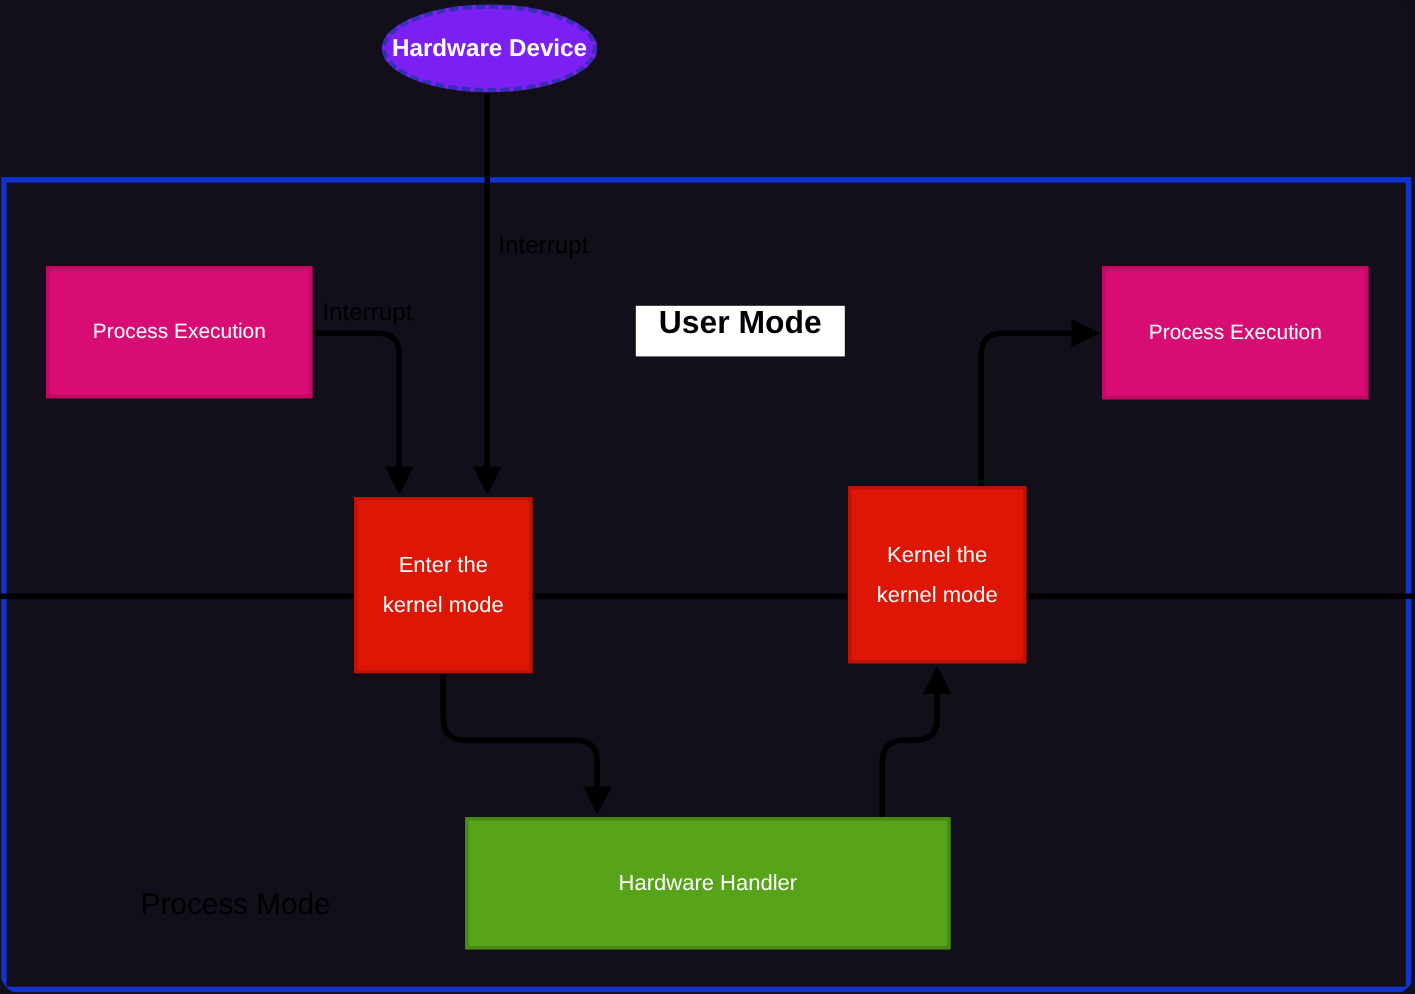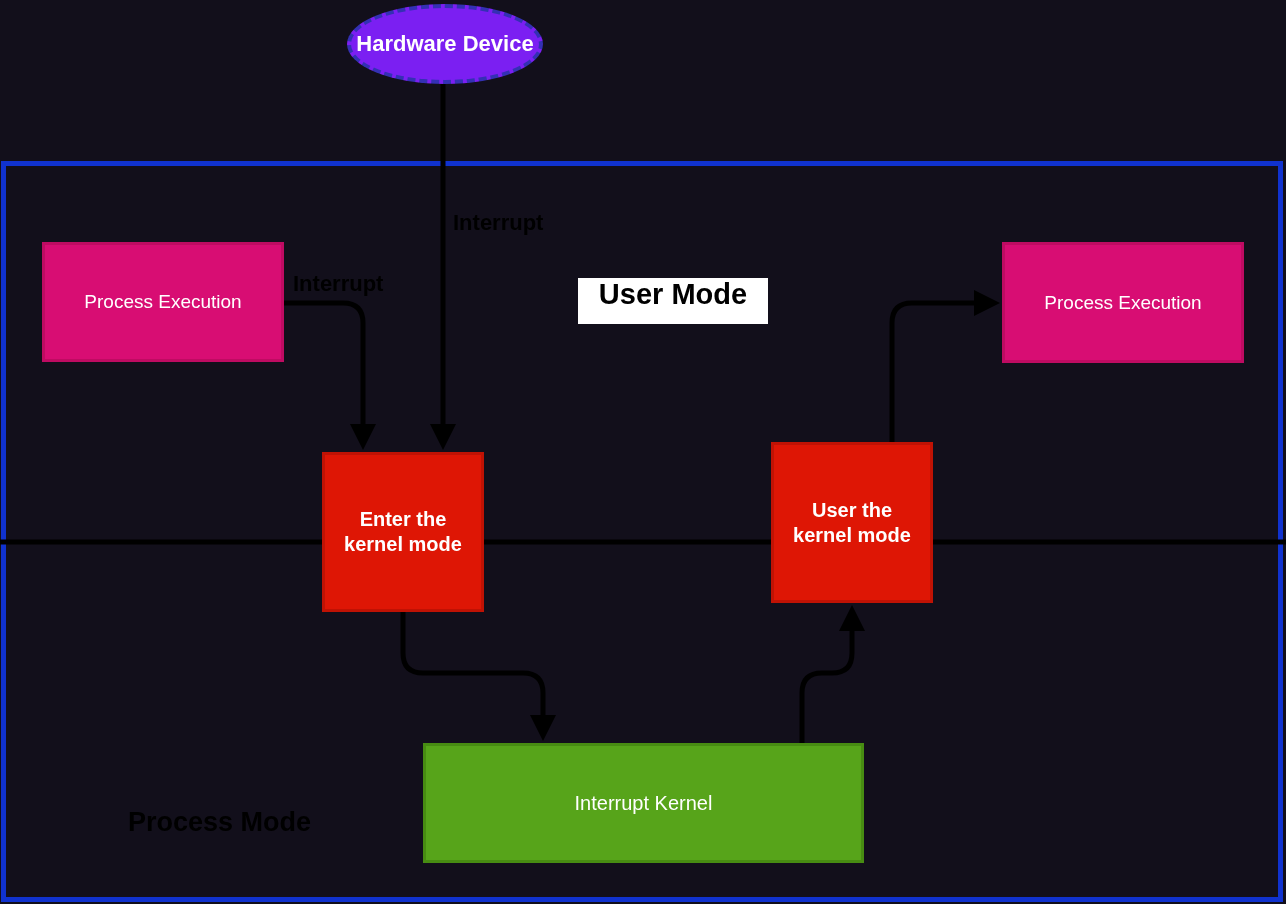--- a/index.html
+++ b/index.html
@@ -7,20 +7,21 @@
     padding: 0;
     background: #120f1b;
   }
   .canvas {
     position: relative;
     width: 1286px;
     height: 904px;
     background: #120f1b;
     font-family: "Liberation Sans", sans-serif;
     overflow: hidden;
+    border-radius: 21px;
   }
   .boundary {
     position: absolute;
     left: 1px;
     top: 161px;
     width: 1282px;
     height: 741px;
     border: 5px solid #1032cf;
     box-sizing: border-box;
     z-index: 1;
@@ -45,22 +46,21 @@
     font-size: 19px;
   }
   .node.pink {
     background: #d80d73;
     border: 3px solid #bf0b62;
   }
   .node.red {
     background: #de1605;
     border: 3px solid #c01204;
     font-size: 20px;
-    line-height: 25px;
-    font-weight: bold;
+    line-height: 36px;
   }
   .node.green {
     background: #57a41a;
     border: 3px solid #478c12;
     font-size: 20px;
   }
   .node-pink-left  { left: 42px;   top: 242px; width: 242px; height: 120px; }
   .node-pink-right { left: 1002px; top: 242px; width: 242px; height: 121px; }
   .node-enter      { left: 322px;  top: 452px; width: 162px; height: 160px; }
   .node-leave      { left: 771px;  top: 442px; width: 162px; height: 161px; }
@@ -95,21 +95,21 @@
     font-weight: bold;
     font-size: 29px;
     display: flex;
     align-items: flex-start;
     justify-content: center;
     z-index: 3;
   }
   .dark-label {
     position: absolute;
     color: #000000;
-    font-weight: bold;
+    font-weight: normal;
     z-index: 2;
     white-space: nowrap;
   }
   .label-interrupt-vertical   { left: 453px; top: 210px; font-size: 22px; }
   .label-interrupt-horizontal { left: 293px; top: 271px; font-size: 22px; }
   .label-kernel-mode          { left: 128px; top: 807px; font-size: 27px; }
 </style>
 </head>
 <body>
 
@@ -157,25 +157,25 @@
 
   <div class="node pink node-pink-right">
     <span>Process Execution</span>
   </div>
 
   <div class="node red node-enter">
     <span>Enter the kernel mode</span>
   </div>
 
   <div class="node red node-leave">
-    <span>User the kernel mode</span>
+    <span>Kernel the kernel mode</span>
   </div>
 
   <div class="node green node-handler">
-    <span>Interrupt Kernel</span>
+    <span>Hardware Handler</span>
   </div>
 
   <div class="usermode-box">
     <span>User Mode</span>
   </div>
 
   <div class="dark-label label-kernel-mode">Process Mode</div>
 
   <div class="dark-label label-interrupt-vertical">Interrupt</div>
 

